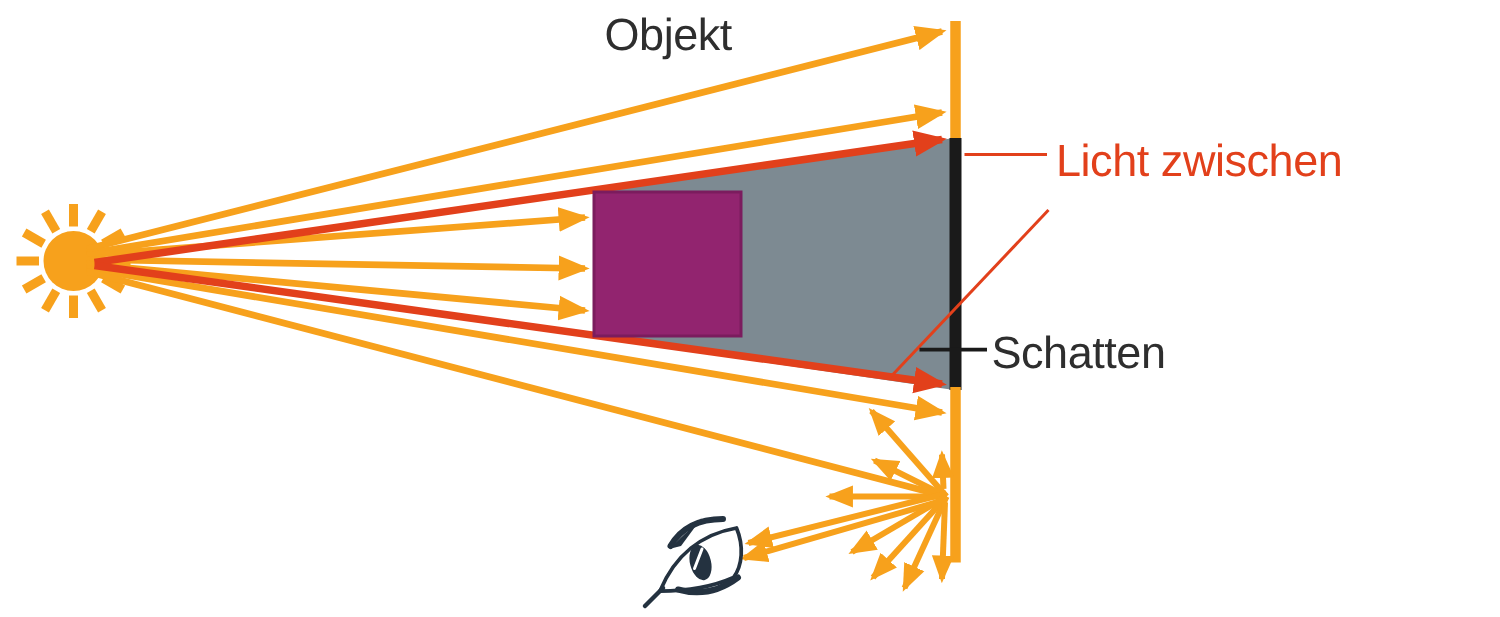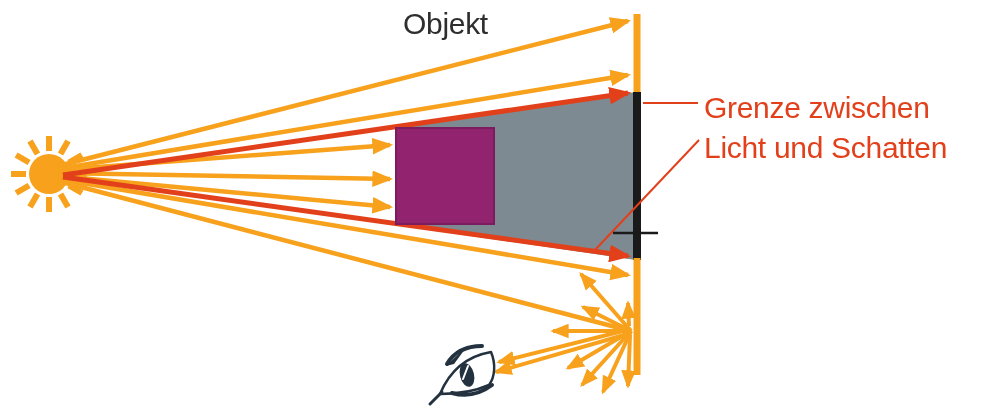--- a/index.html
+++ b/index.html
@@ -126,18 +126,18 @@
       <path class="eye-line" style="stroke:#fff;stroke-width:2" d="M468,366 L463,379"></path>
       <path class="eye-line" style="stroke-width:4" d="M452,393 C466,397 480,394 492,385"></path>
       <path class="eye-line" style="stroke-width:3" d="M442,392 C438,396 434,400 430,404"></path>
     </g>
   </svg>
 
   <div class="lbl" style="left:403px;top:8px">Objekt</div>
 
 
   <div class="lbl red" style="left:704px;top:88px">
-    <div>Grenze zwischen</div>
-    <div>Licht und Schatten</div>
+    <div>Licht zwischen</div>
   </div>
 
+  <div class="lbl" style="left:661px;top:220px">Schatten</div>
 
 </div>
 
 </body></html>

